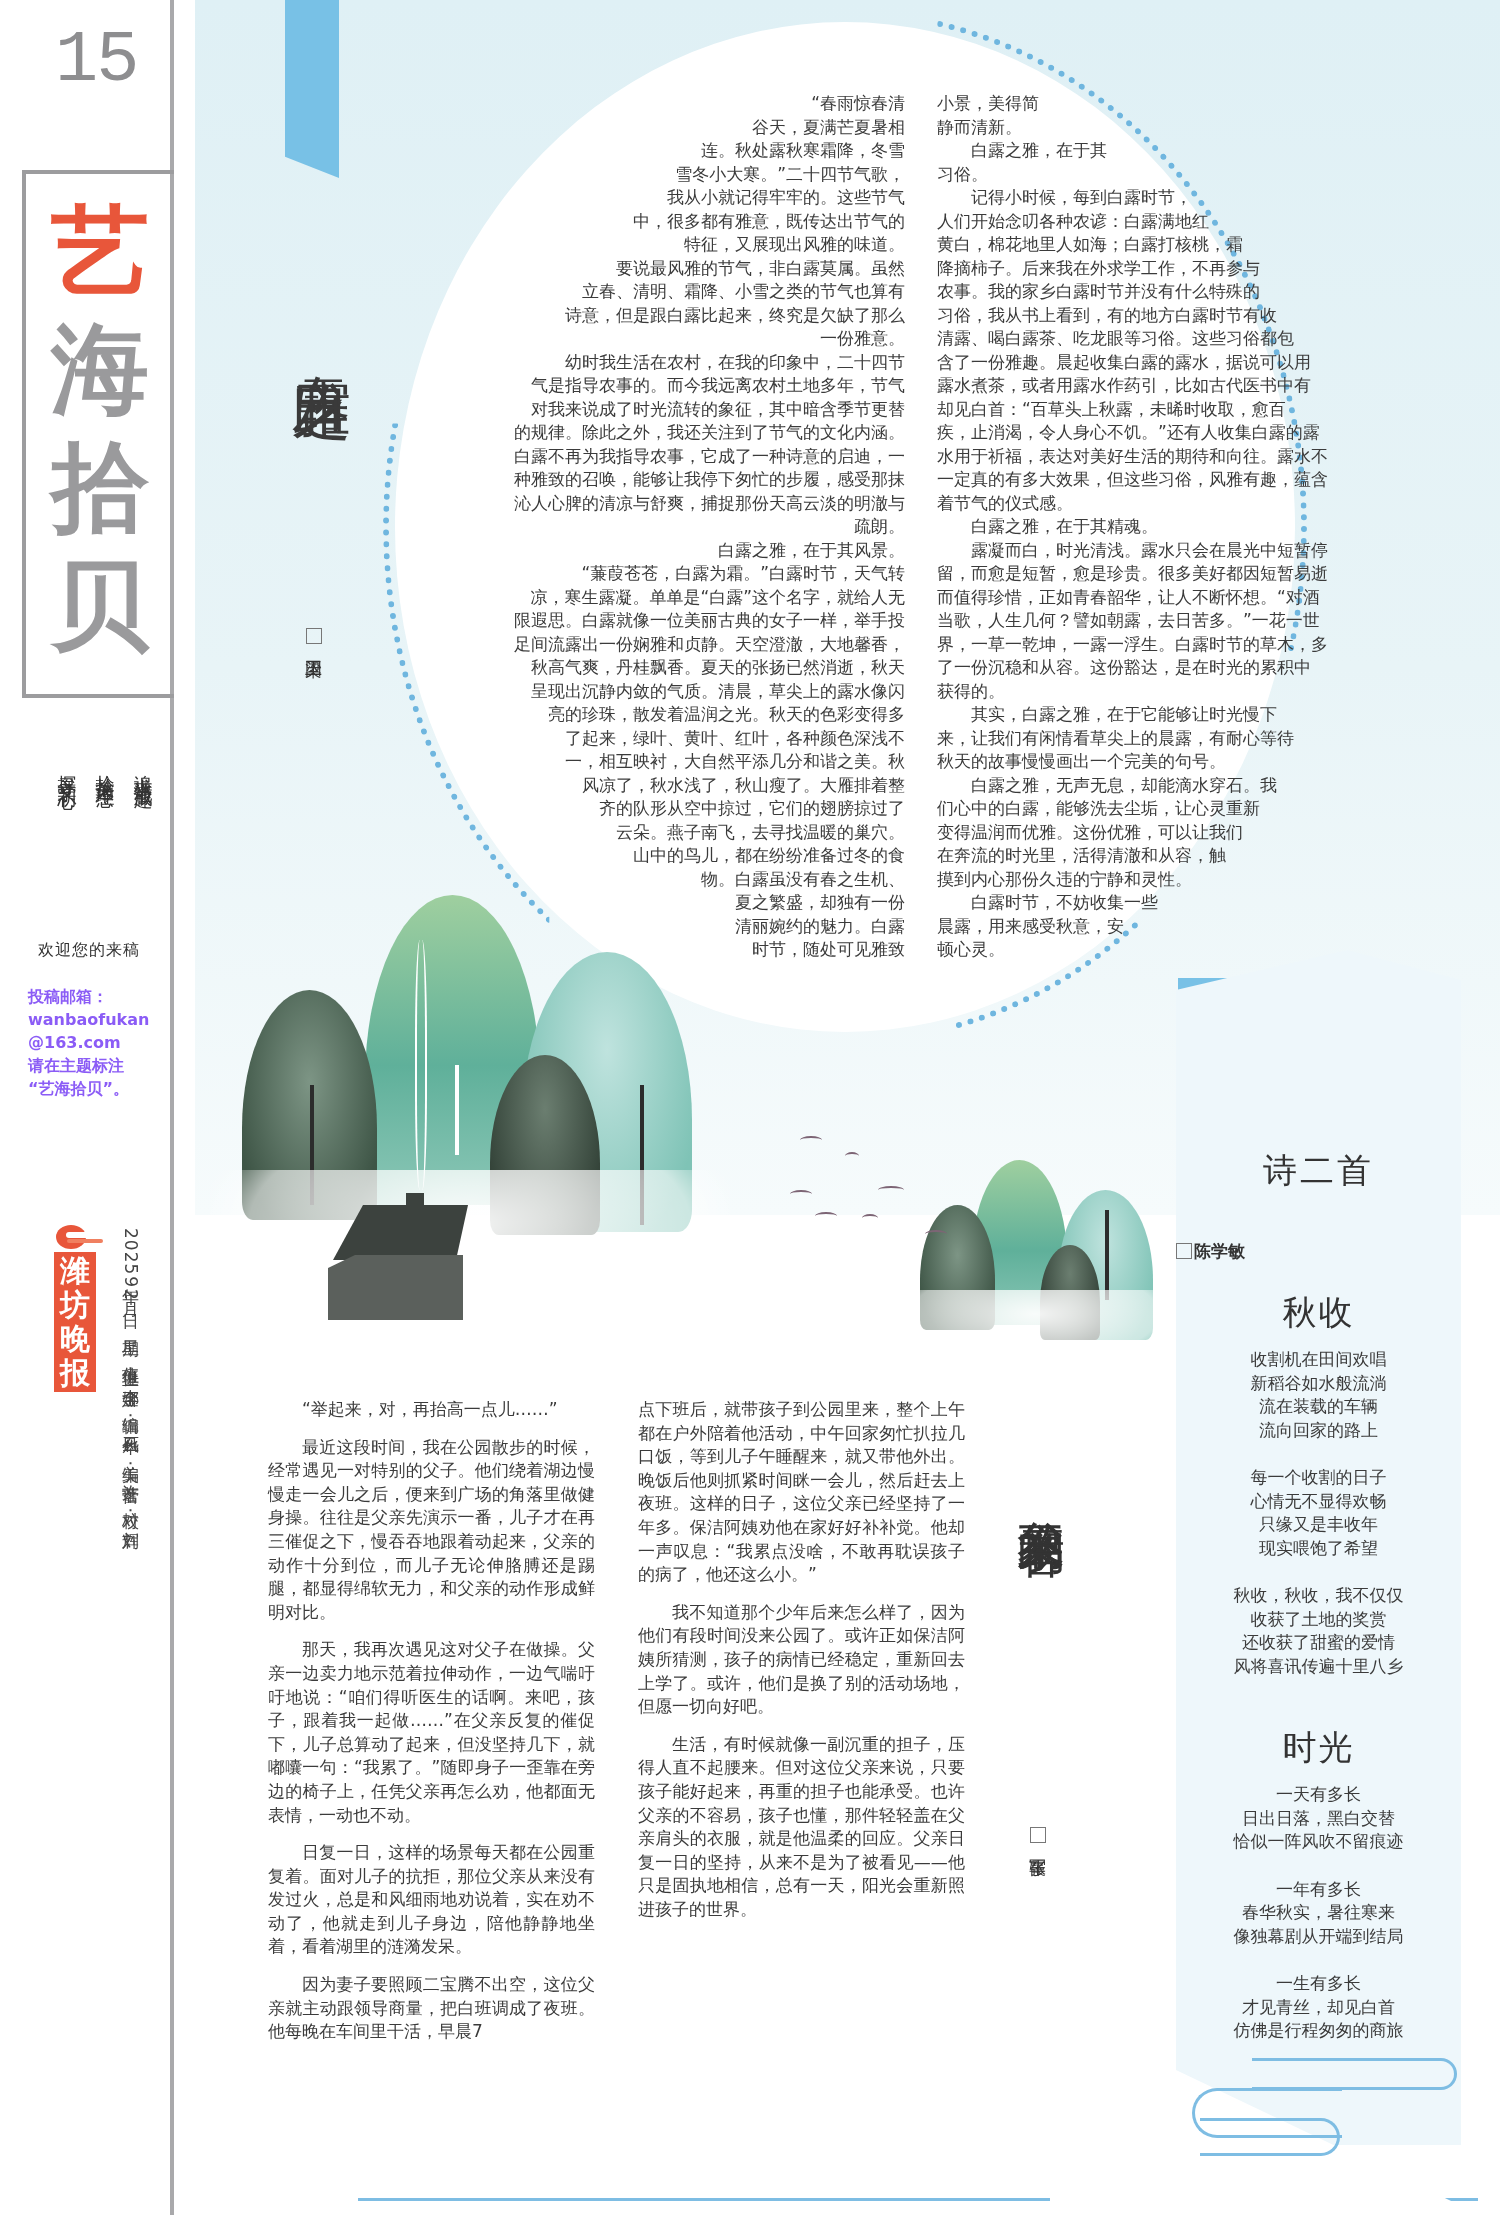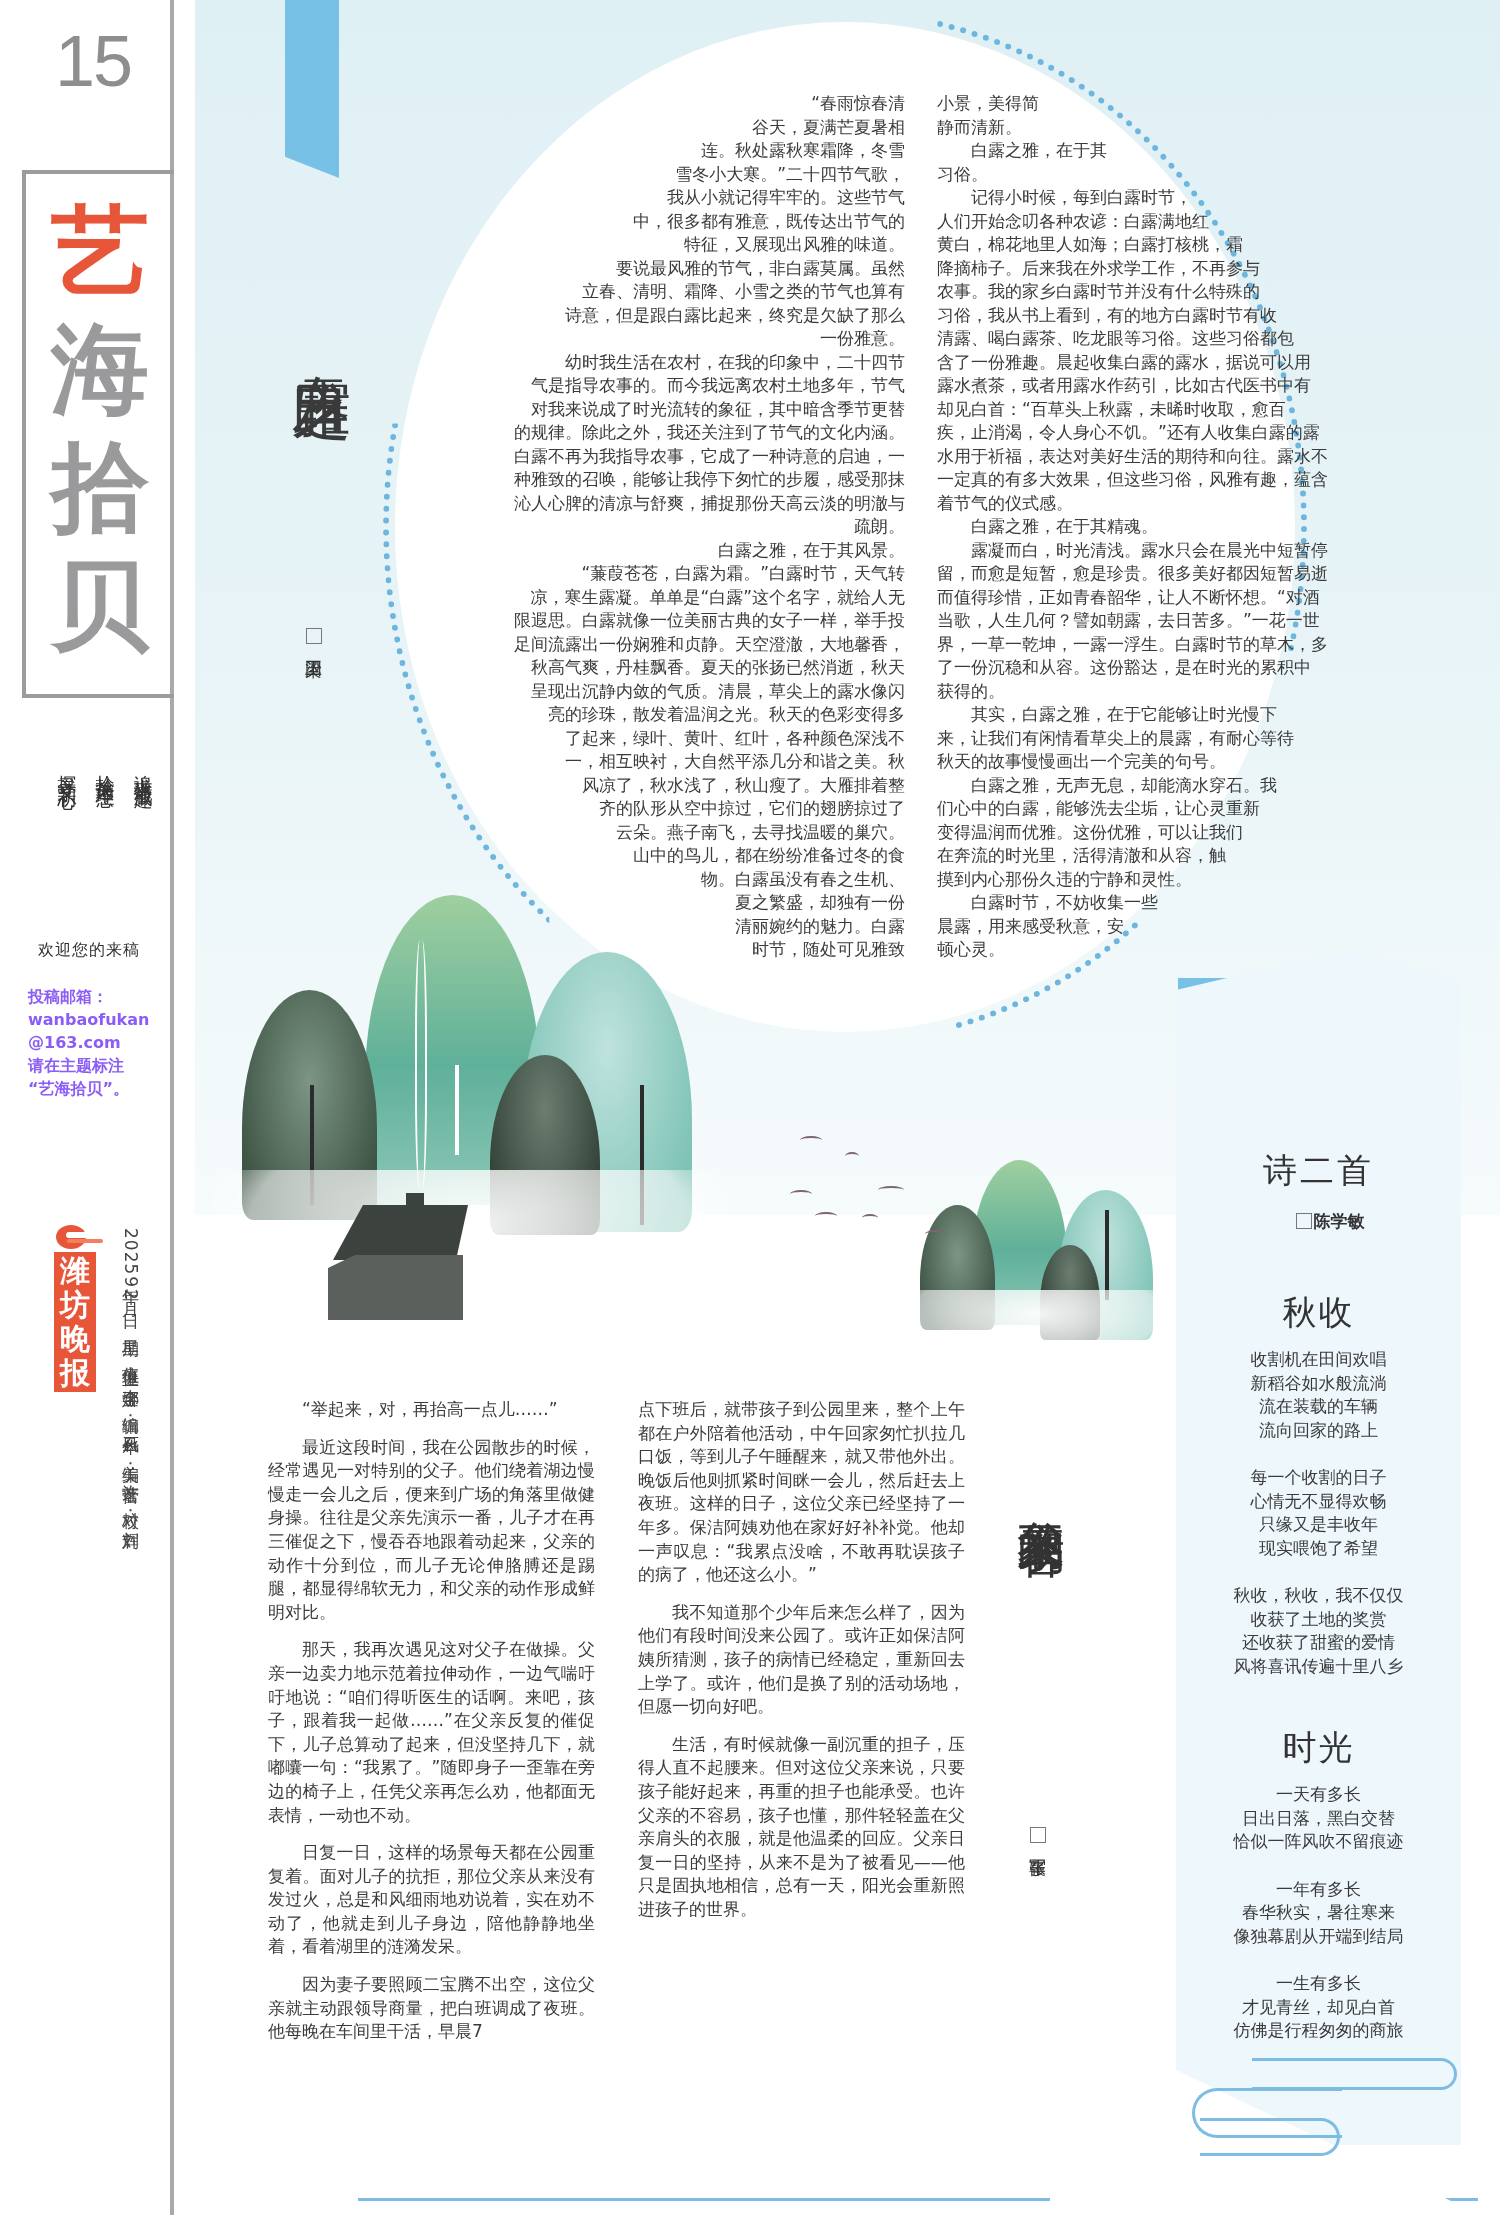--- a/index.html
+++ b/index.html
@@ -2,21 +2,21 @@
 <html><head>
 <meta charset="utf-8">
 <style>
   * { box-sizing: border-box; margin: 0; padding: 0; }
   html, body { width: 1500px; height: 2215px; background: #ffffff; overflow: hidden; }
   body { position: relative; font-family: "DejaVu Sans", sans-serif; color: #333; }
 
   
   .sidebar { position: absolute; left: 0; top: 0; width: 175px; height: 2215px; background: #fff; }
   .sidebar-rule { position: absolute; left: 170px; top: 0; width: 4px; height: 2215px; background: #a9a9ab; }
-  .page-number { position: absolute; left: 55px; top: 20px; font-family: Liberation Sans, sans-serif; font-size: 72px; color: #8e8e90; letter-spacing: -2px; }
+  .page-number { position: absolute; left: 55px; top: 20px; font-family: Liberation Mono, monospace; font-size: 72px; color: #8e8e90; letter-spacing: -2px; }
   .column-box { position: absolute; left: 22px; top: 170px; width: 152px; height: 528px; border: 4px solid #9c9c9e; border-right: none; }
   .column-title { position: absolute; left: 40px; top: 192px; width: 120px; display: flex; flex-direction: column; align-items: center; font-family: "DejaVu Serif", serif; font-size: 98px; line-height: 118px; color: #9a9a9c; font-weight: bold; }
   .column-title .accent { color: #e8563a; }
   .motto { position: absolute; left: 55px; top: 760px; display: flex; flex-direction: row-reverse; gap: 12px; }
   .motto-col { writing-mode: vertical-rl; font-family: "DejaVu Serif", serif; font-size: 19px; color: #333; letter-spacing: 3px; }
   .welcome { position: absolute; left: 38px; top: 940px; font-family: "DejaVu Serif", serif; font-size: 16px; color: #333; letter-spacing: 1px; }
   .submit-block { position: absolute; left: 28px; top: 985px; width: 125px; font-size: 16px; line-height: 23px; color: #8b5cf6; font-weight: bold; word-break: break-all; }
   .logo { position: absolute; left: 54px; top: 1222px; width: 44px; }
   .logo-swoosh { width: 50px; height: 30px; position: relative; }
   .logo-swoosh::before { content: ""; position: absolute; left: 2px; top: 3px; width: 30px; height: 24px; border-radius: 50%; background: #e8563a; }
@@ -74,21 +74,21 @@
   .a2-col1 p.noindent, .a2-col2 p.noindent { text-indent: 0; }
   .a2-title { position: absolute; left: 1010px; top: 1482px; writing-mode: vertical-rl; font-size: 48px; color: #333; letter-spacing: 2px; font-weight: 300; }
   .a2-author { position: absolute; left: 1027px; top: 1827px; writing-mode: vertical-rl; font-size: 17px; color: #333; }
   .a2-author::before { content: ""; display: inline-block; width: 14px; height: 14px; border: 1px solid #777; margin-bottom: 3px; }
   .bottom-rule { position: absolute; left: 358px; top: 2198px; width: 1120px; height: 3px; background: #7ebde3; }
 
   
   .poem-panel { position: absolute; left: 1176px; top: 950px; width: 285px; height: 1195px; background: #eef7fb; clip-path: polygon(0 40px, 60% 0, 100% 30px, 100% 100%, 0 100%); }
   .poem-panel-fade { position: absolute; left: 1050px; top: 2010px; width: 420px; height: 200px; background: #ffffff; clip-path: polygon(0 0, 100% 100%, 0 100%); }
   .poem-head { position: absolute; left: 1176px; top: 1148px; width: 285px; text-align: center; font-size: 34px; color: #333; letter-spacing: 3px; }
-  .poem-author { position: absolute; left: 1176px; top: 1210px; width: 308px; text-align: center; font-size: 17px; color: #333; font-weight: bold; }
+  .poem-author { position: absolute; left: 1176px; top: 1240px; width: 308px; text-align: left; font-size: 17px; color: #333; font-weight: bold; }
   .poem-author::before { content: ""; display: inline-block; width: 14px; height: 14px; border: 1px solid #777; margin-right: 2px; vertical-align: -2px; }
   .poem { position: absolute; left: 1176px; width: 285px; text-align: center; }
   .poem-title { font-size: 34px; color: #333; margin-bottom: 12px; letter-spacing: 2px; }
   .stanza { font-size: 17px; line-height: 23.5px; color: #3b3b3b; margin-bottom: 24px; }
   .stanza span { display: block; }
   .cloud { position: absolute; border: 3px solid #7ebde3; border-radius: 30px; }
 </style>
 </head>
 <body>
 

